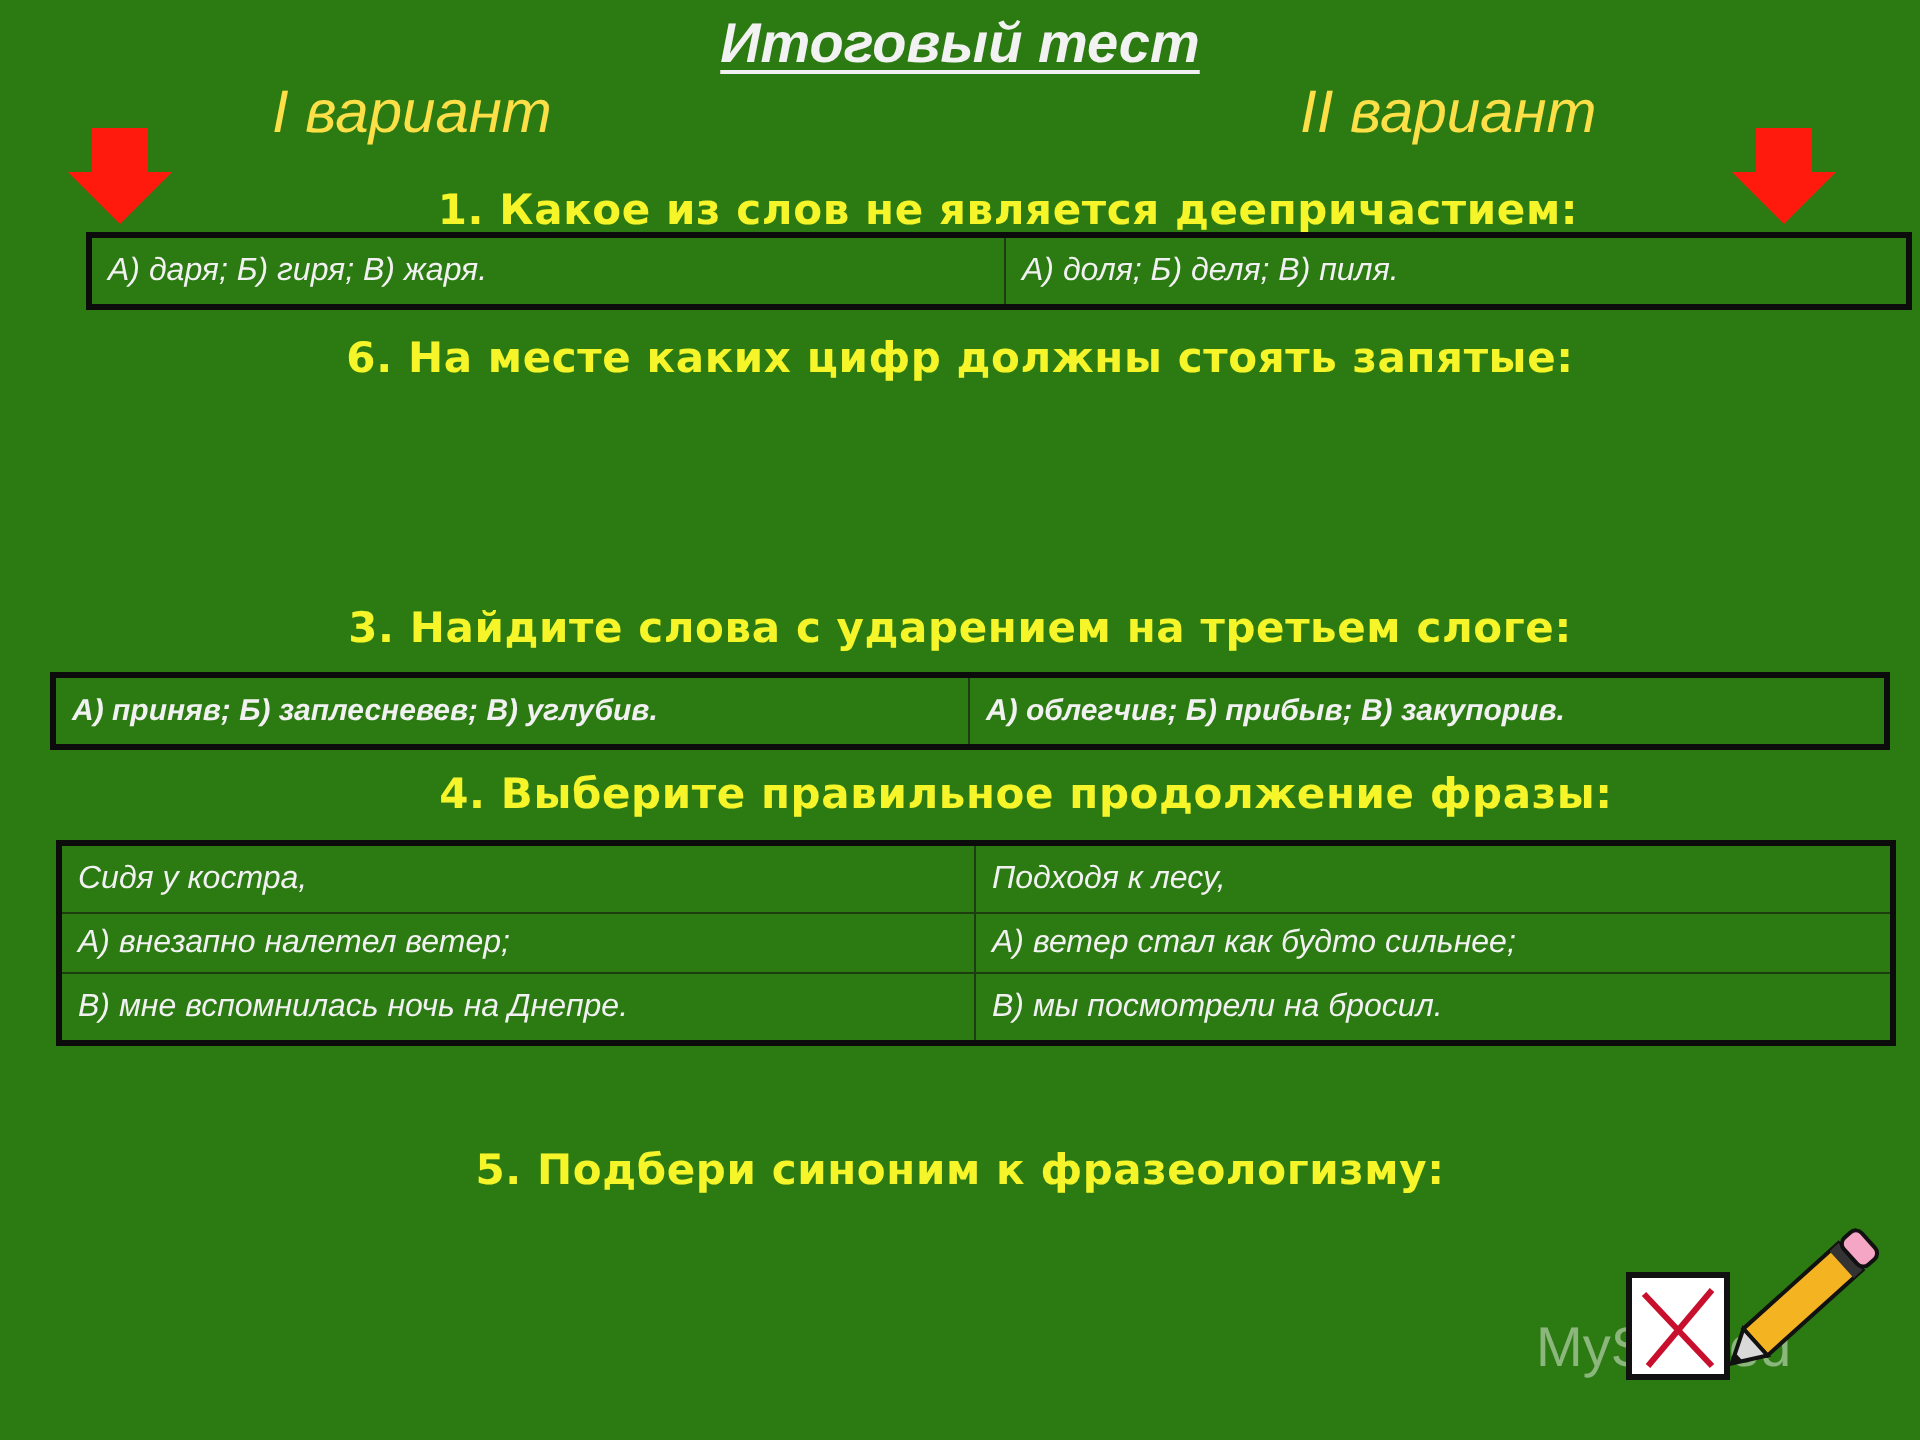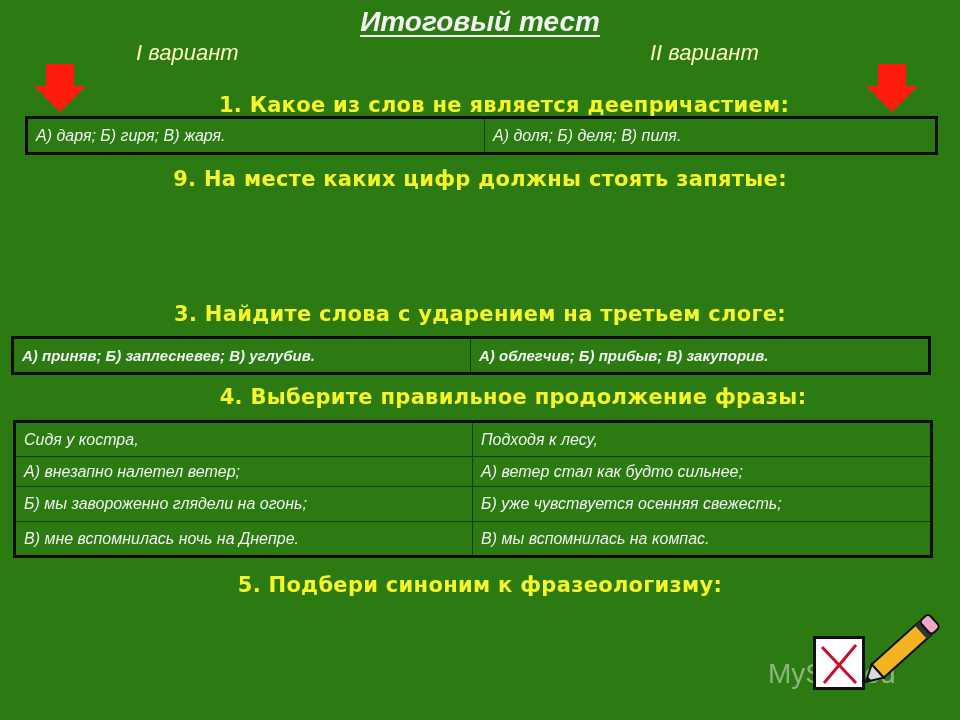--- a/index.html
+++ b/index.html
@@ -11,23 +11,23 @@
   }
   .slide { position: absolute; inset: 0; }
   .title {
     position: absolute; left: 0; width: 960px; top: 6px;
     text-align: center; color: #f2f2f2;
     font-family: "Liberation Sans", sans-serif;
     font-weight: bold; font-style: italic; font-size: 28px;
     text-decoration: underline; text-underline-offset: 4px;
   }
   .variant {
-    position: absolute; top: 40px; color: #fef9c3;
+    position: absolute; top: 40px; color: #fde047;
     font-family: "Liberation Sans", sans-serif;
-    font-style: italic; font-size: 22px;
+    font-style: italic; font-size: 30px;
   }
   .v1 { left: 136px; }
   .v2 { left: 650px; }
   .arrow { position: absolute; top: 64px; width: 52px; height: 48px; }
   .arrow.left { left: 34px; }
   .arrow.right { left: 866px; }
   .q {
     position: absolute; left: 0; width: 960px; text-align: center;
     color: #f5f52a; font-weight: bold; font-size: 21px;
     font-family: "DejaVu Sans", sans-serif;
@@ -72,79 +72,75 @@
   <div class="variant v2">II вариант</div>
 
   <svg class="arrow left" viewBox="0 0 52 48">
     <polygon points="12,0 40,0 40,22 52,22 26,48 0,22 12,22" fill="#ff1a0d"></polygon>
   </svg>
   <svg class="arrow right" viewBox="0 0 52 48">
     <polygon points="12,0 40,0 40,22 52,22 26,48 0,22 12,22" fill="#ff1a0d"></polygon>
   </svg>
 
   <div class="q" style="top:93px;padding-left:24px;">1. Какое из слов не является деепричастием:</div>
-  <table class="box plain" style="left:25px; top:116px; width:910px;">
+  <table class="box plain" style="left:43px; top:116px; width:910px;">
     <colgroup>
         <col style="width:458px">
         <col style="width:452px">
       </colgroup>
     <tbody>
         <tr style="height:36px;">
       <td>А) даря;  Б) гиря;  В) жаря.</td>
       <td>А) доля;  Б) деля;  В) пиля.</td>
     </tr>
   </tbody>
     </table>
 
-  <div class="q" style="top:167px;">9. На месте каких цифр должны стоять запятые:</div>
+  <div class="q" style="top:167px;">6. На месте каких цифр должны стоять запятые:</div>
   <table class="box boldsm wrap" style="left:25px; top:200px; width:910px;">
     <colgroup>
         <col style="width:458px">
         <col style="width:452px">
       </colgroup>
     <tbody>
   </tbody>
     </table>
 
   <div class="q" style="top:302px;">3. Найдите слова с ударением на третьем слоге:</div>
-  <table class="box boldsm" style="left:11px; top:336px; width:917px;">
+  <table class="box boldsm" style="left:25px; top:336px; width:917px;">
     <colgroup>
         <col style="width:458px">
         <col style="width:459px">
       </colgroup>
     <tbody>
         <tr style="height:36px;">
       <td>А) приняв; Б) заплесневев; В) углубив.</td>
       <td>А) облегчив; Б) прибыв; В) закупорив.</td>
     </tr>
   </tbody>
     </table>
 
   <div class="q" style="top:385px;padding-left:33px;">4. Выберите правильное продолжение фразы:</div>
-  <table class="box plain" style="left:13px; top:420px; width:917px;">
+  <table class="box plain" style="left:28px; top:420px; width:917px;">
     <colgroup>
         <col style="width:458px">
         <col style="width:459px">
       </colgroup>
     <tbody>
         <tr style="height:35px;">
       <td>Сидя у костра,</td>
       <td>Подходя к лесу,</td>
     </tr>
     <tr style="height:30px;margin-top:44px;">
       <td>А) внезапно налетел ветер;</td>
       <td>А) ветер стал как будто сильнее;</td>
     </tr>
     <tr style="height:35px;">
-      <td>Б) мы завороженно глядели на огонь;</td>
-      <td>Б) уже чувствуется осенняя свежесть;</td>
-    </tr>
-    <tr style="height:35px;">
       <td>В) мне вспомнилась ночь на Днепре.</td>
-      <td>В) мы вспомнилась на компас.</td>
+      <td>В) мы посмотрели на бросил.</td>
     </tr>
   </tbody>
     </table>
 
   <div class="q" style="top:573px;">5. Подбери синоним к фразеологизму:</div>
 
   <div class="watermark">MyShared</div>
 
   <div class="checkbox">
     <svg width="46" height="48" viewBox="0 0 46 48">

